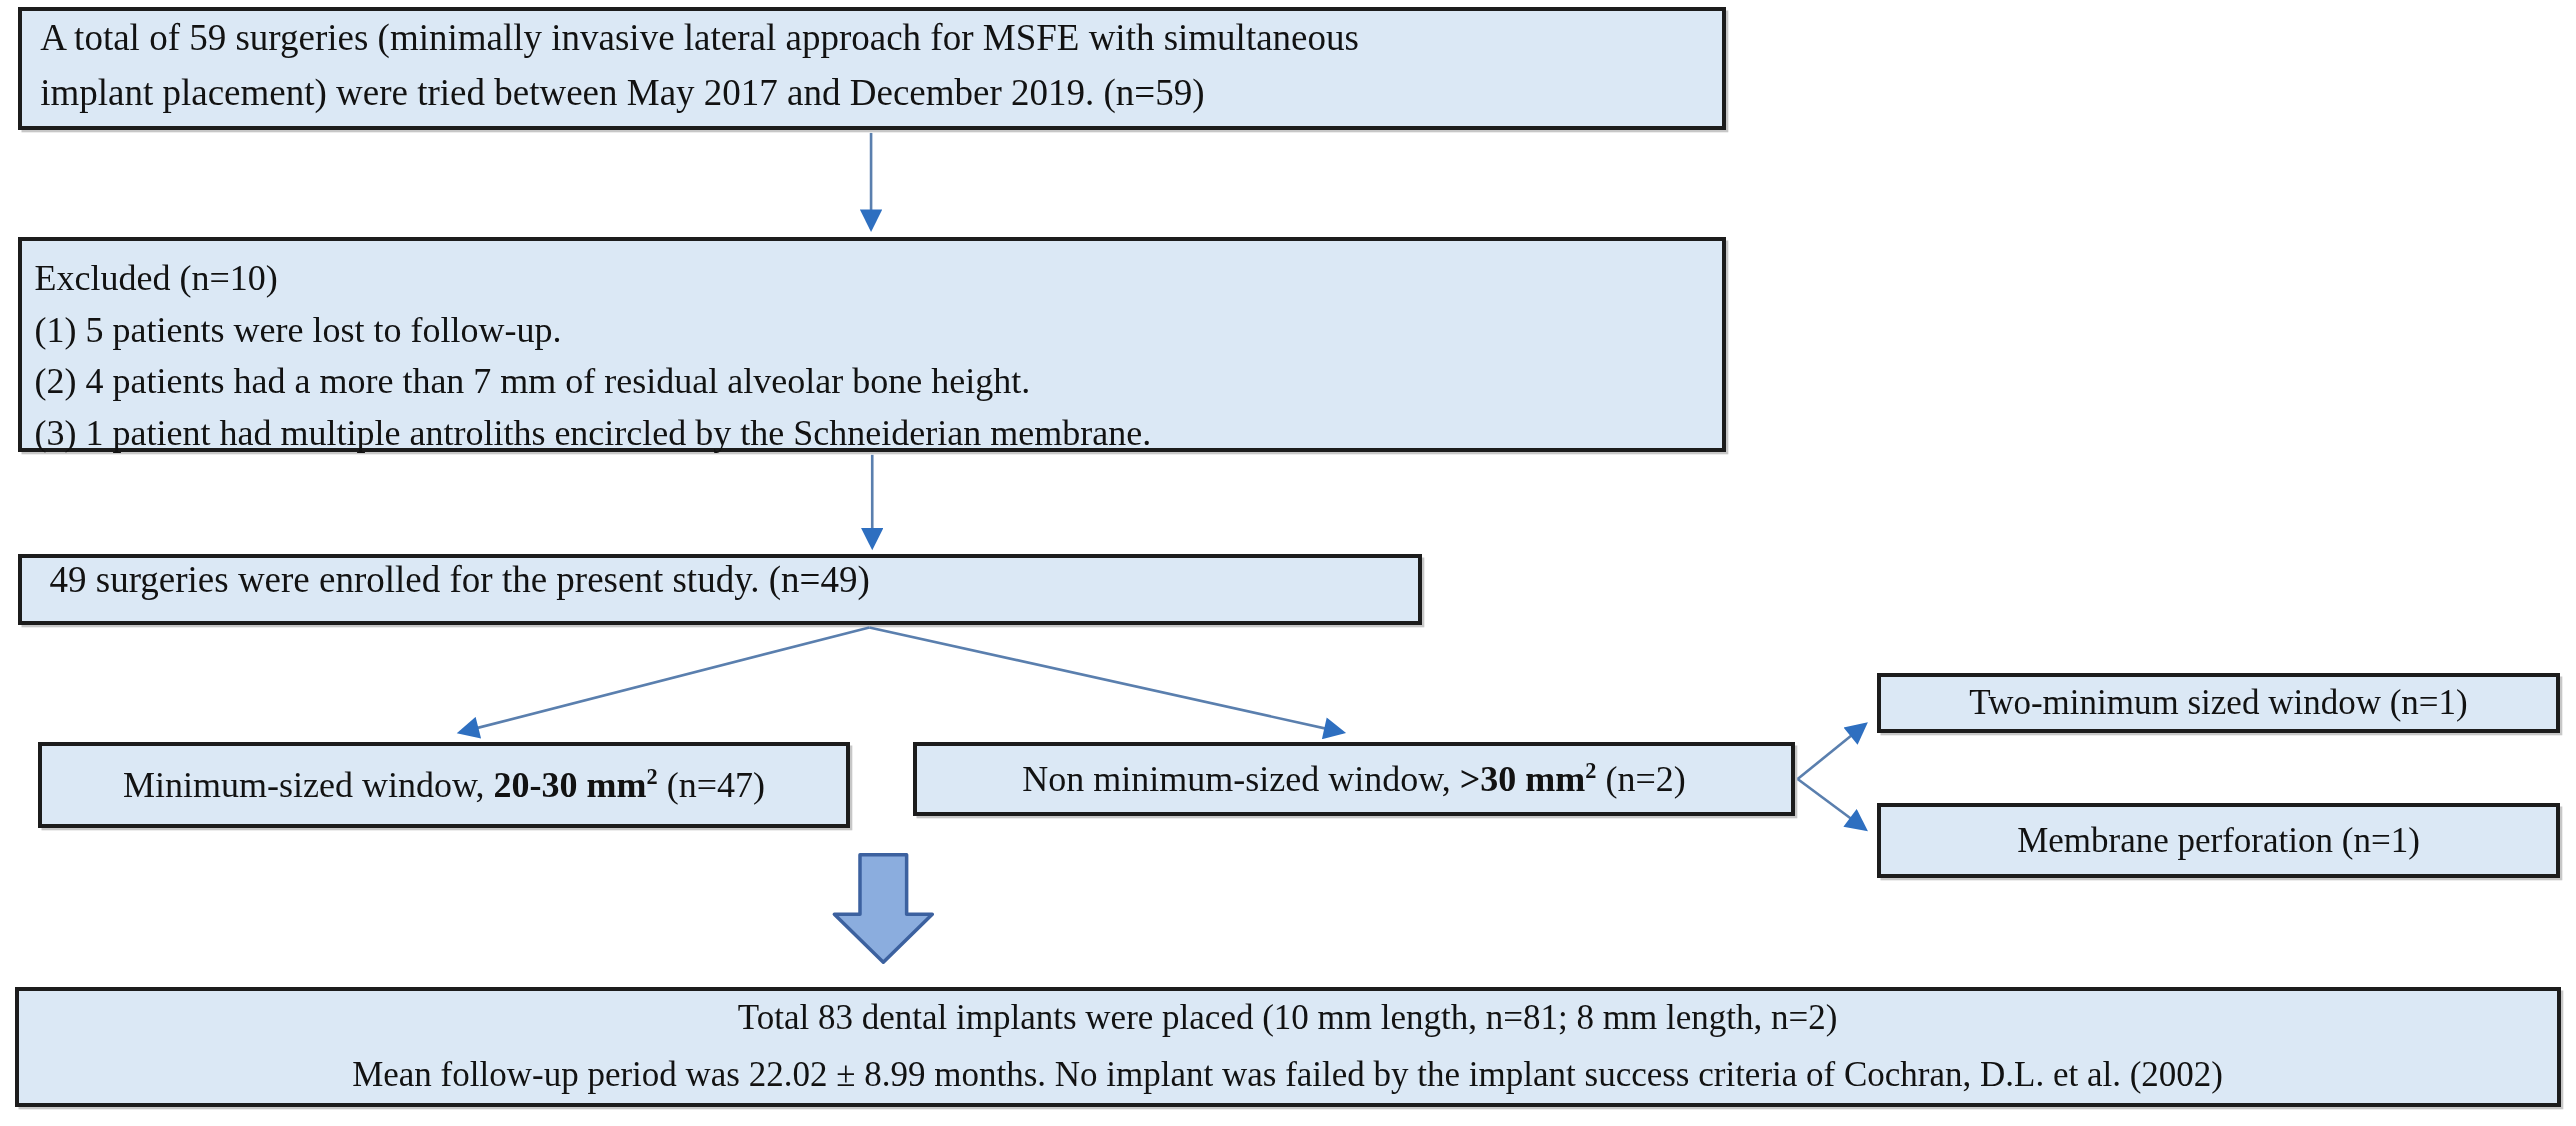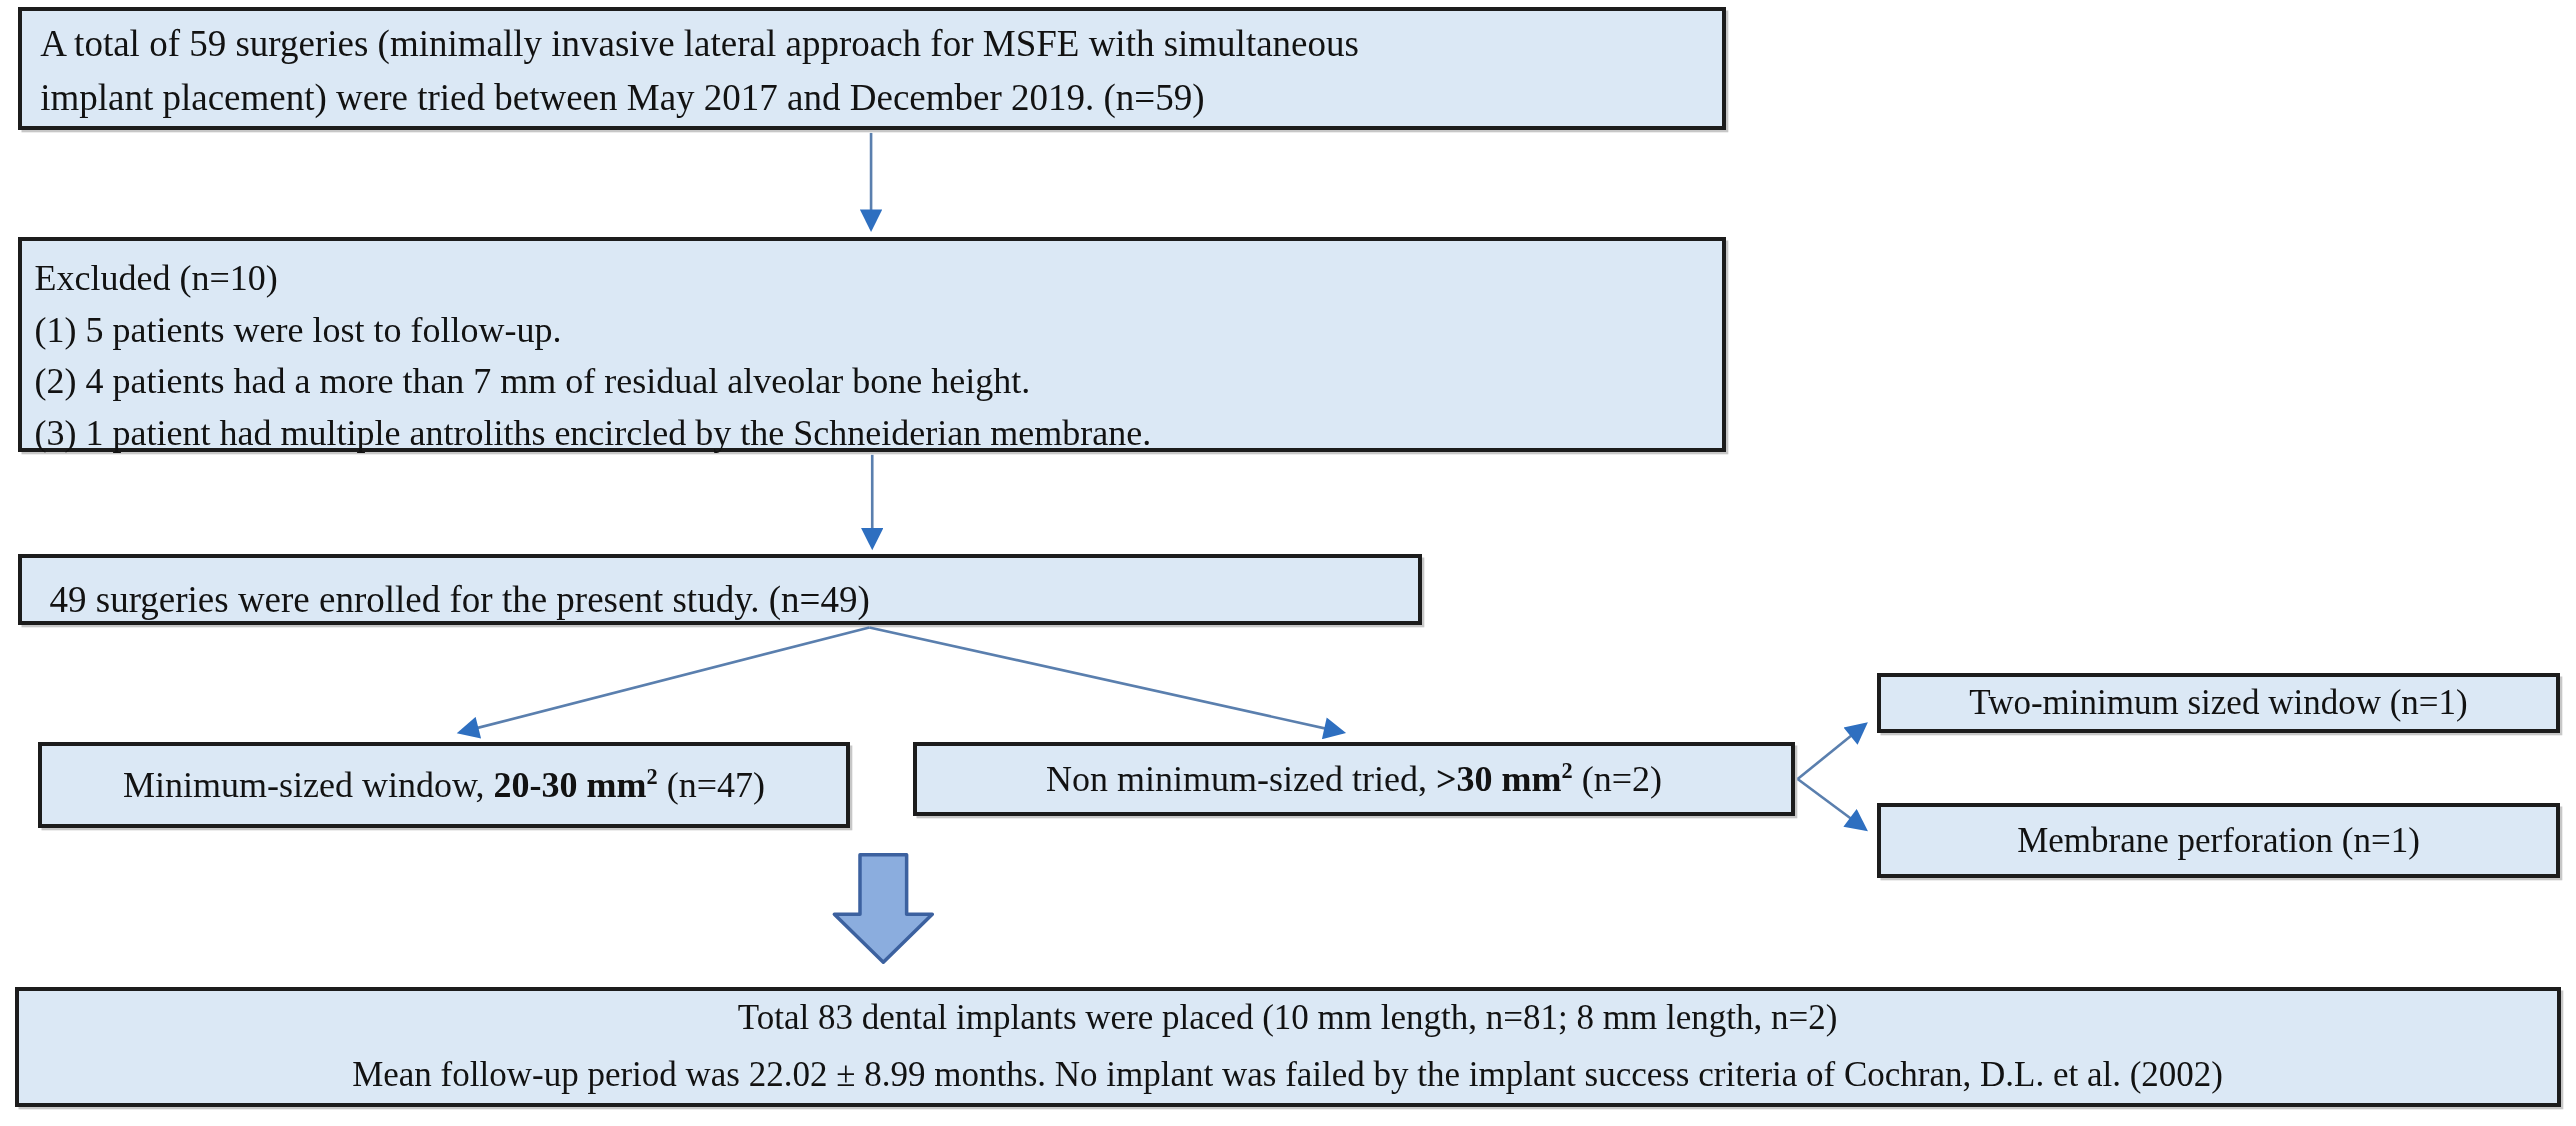--- a/index.html
+++ b/index.html
@@ -21,21 +21,21 @@
   }
   .node {
     position: absolute;
     box-sizing: border-box;
     background: var(--box-fill, #dbe8f5);
     border: 4.1px solid var(--box-border, #1c1c1c);
     box-shadow: 2.9px 2.9px 0 -0.6px rgba(130,130,130,0.45);
     color: var(--text-color, #121212);
     display: flex;
     flex-direction: column;
-    justify-content: flex-end;
+    justify-content: flex-start;
   }
   .node .line { width: 100%; }
   .left-align { align-items: flex-start; text-align: left; }
   .center-align { align-items: center; text-align: center; justify-content: center; }
 
   #box-total {
     left: 17.5px; top: 7px; width: 1708px; height: 123px;
     padding: 0 17.5px 0 18.7px; font-size: 37px; line-height: 1.48;
   }
   #box-excluded {
@@ -110,21 +110,21 @@
 
   <div class="node left-align" id="box-enrolled">
     <div class="line">49 surgeries were enrolled for the present study. (n=49)</div>
   </div>
 
   <div class="node center-align" id="box-min">
     <div class="line"><span>Minimum-sized window, </span><b><span>20-30 mm</span><sup>2</sup></b><span> (n=47)</span></div>
   </div>
 
   <div class="node center-align" id="box-nonmin">
-    <div class="line"><span>Non minimum-sized tried, </span><b><span>&gt;30 mm</span><sup>2</sup></b><span> (n=2)</span></div>
+    <div class="line"><span>Non minimum-sized window, </span><b><span>&gt;30 mm</span><sup>2</sup></b><span> (n=2)</span></div>
   </div>
 
   <div class="node center-align" id="box-twomin">
     <div class="line">Two-minimum sized window (n=1)</div>
   </div>
 
   <div class="node center-align" id="box-membrane">
     <div class="line">Membrane perforation (n=1)</div>
   </div>
 

